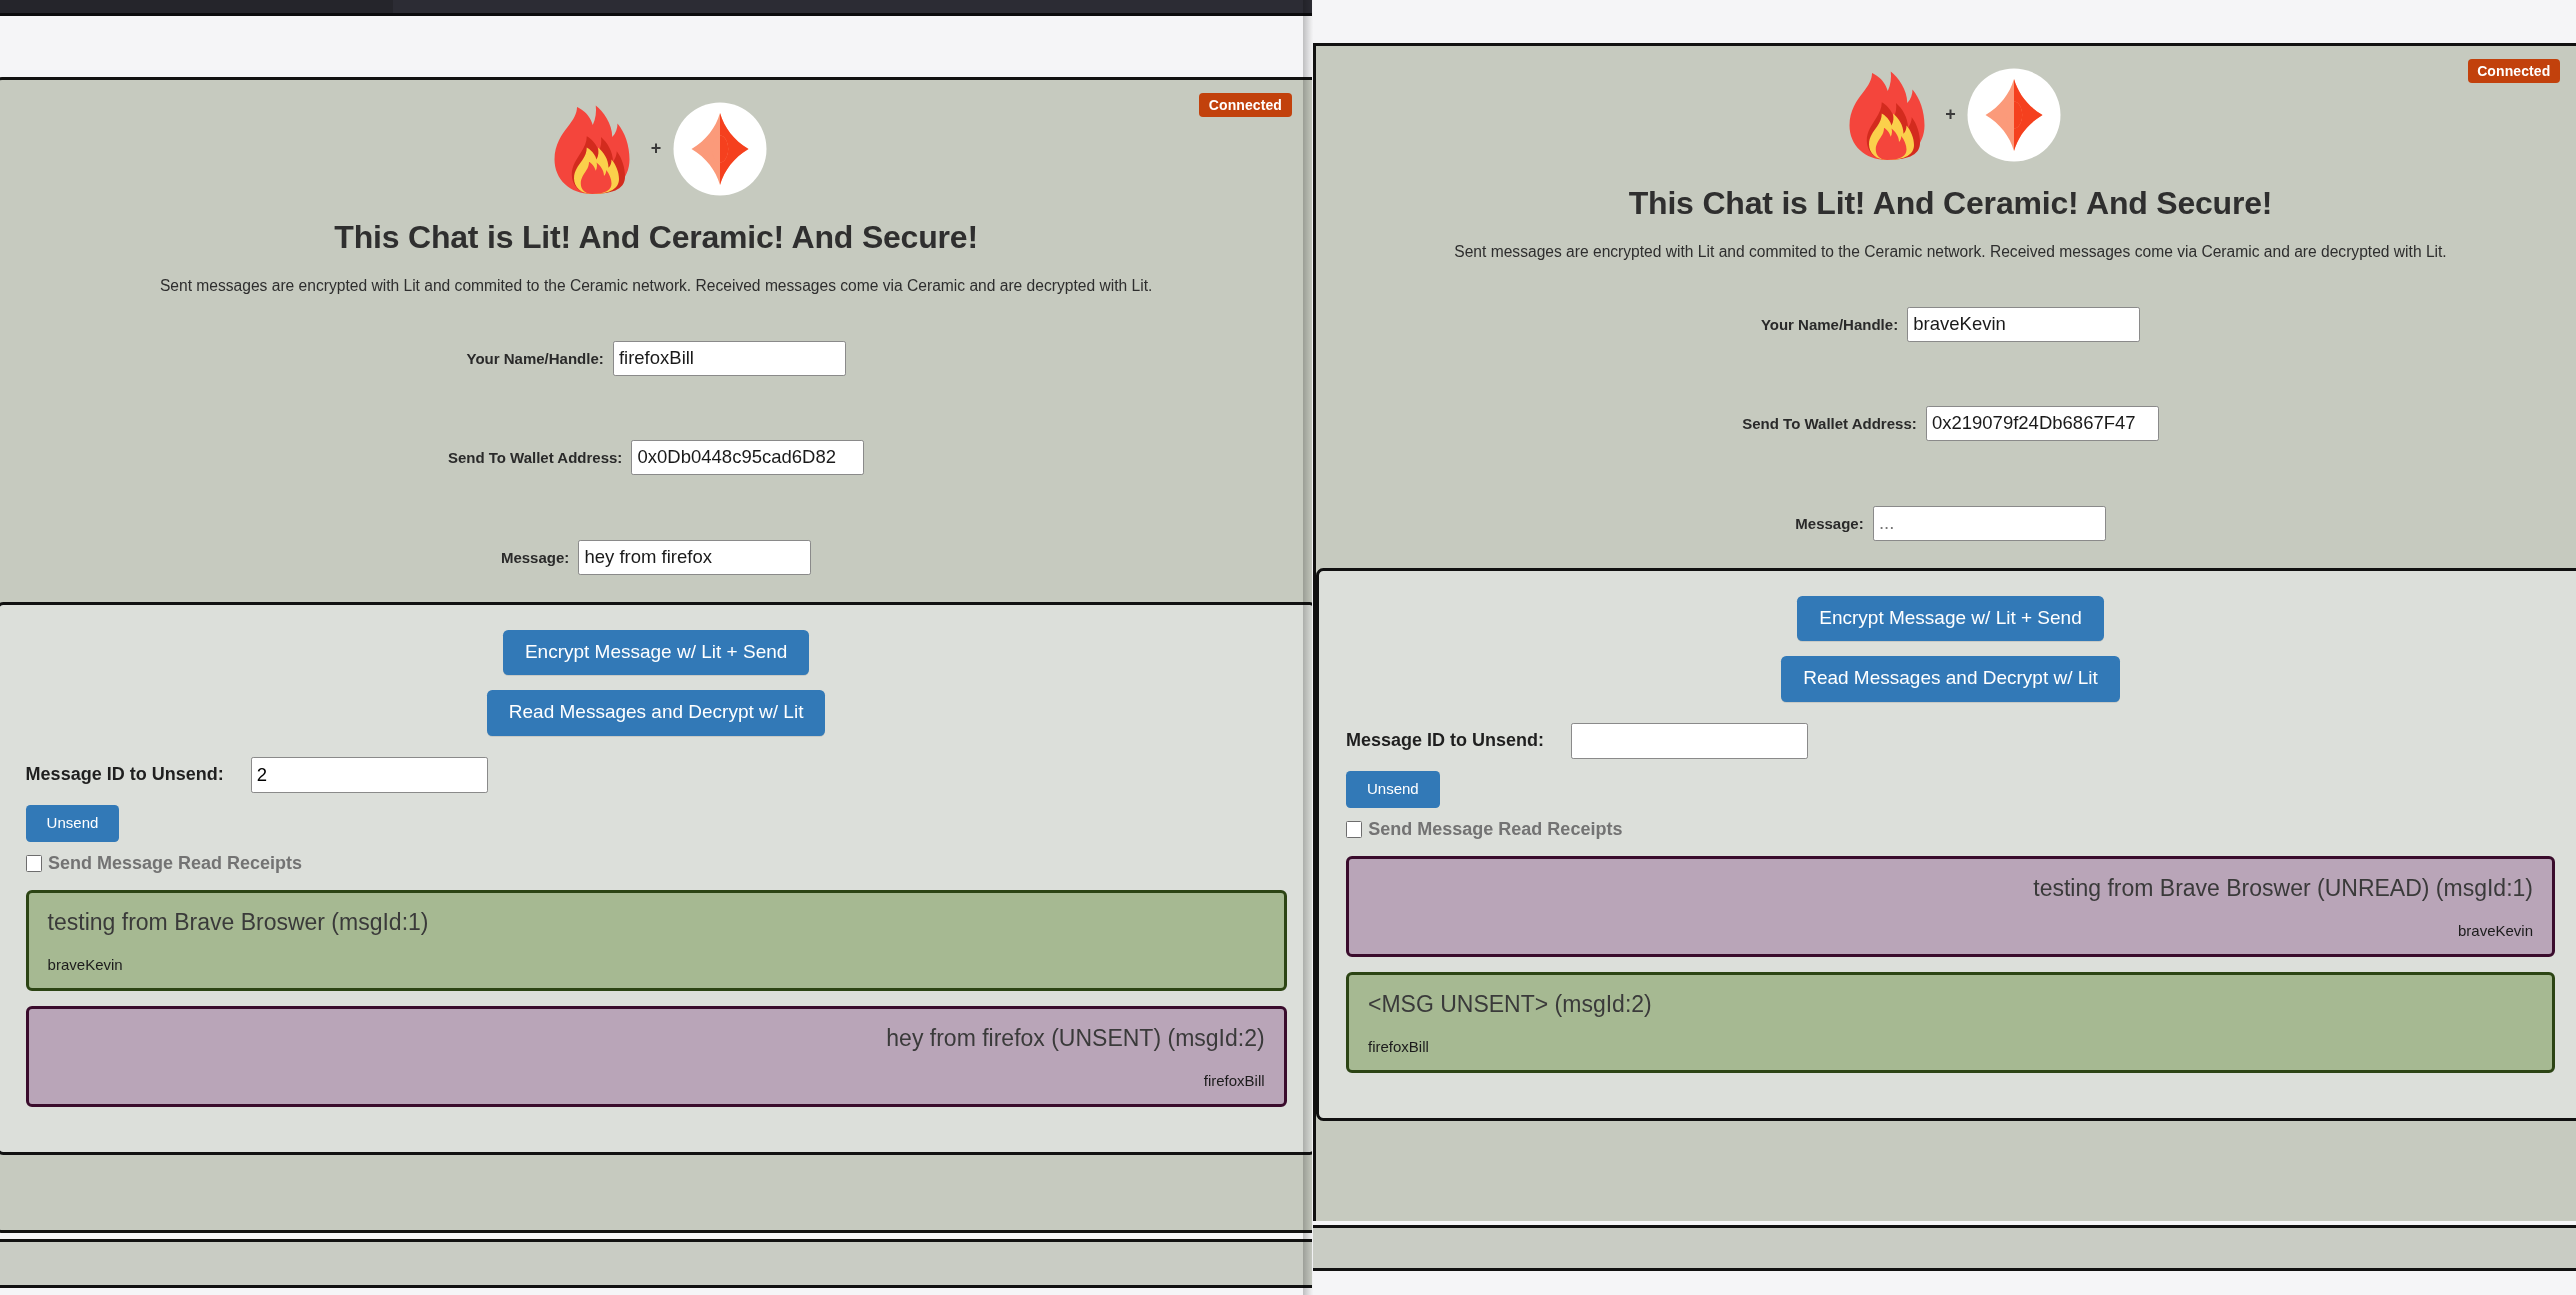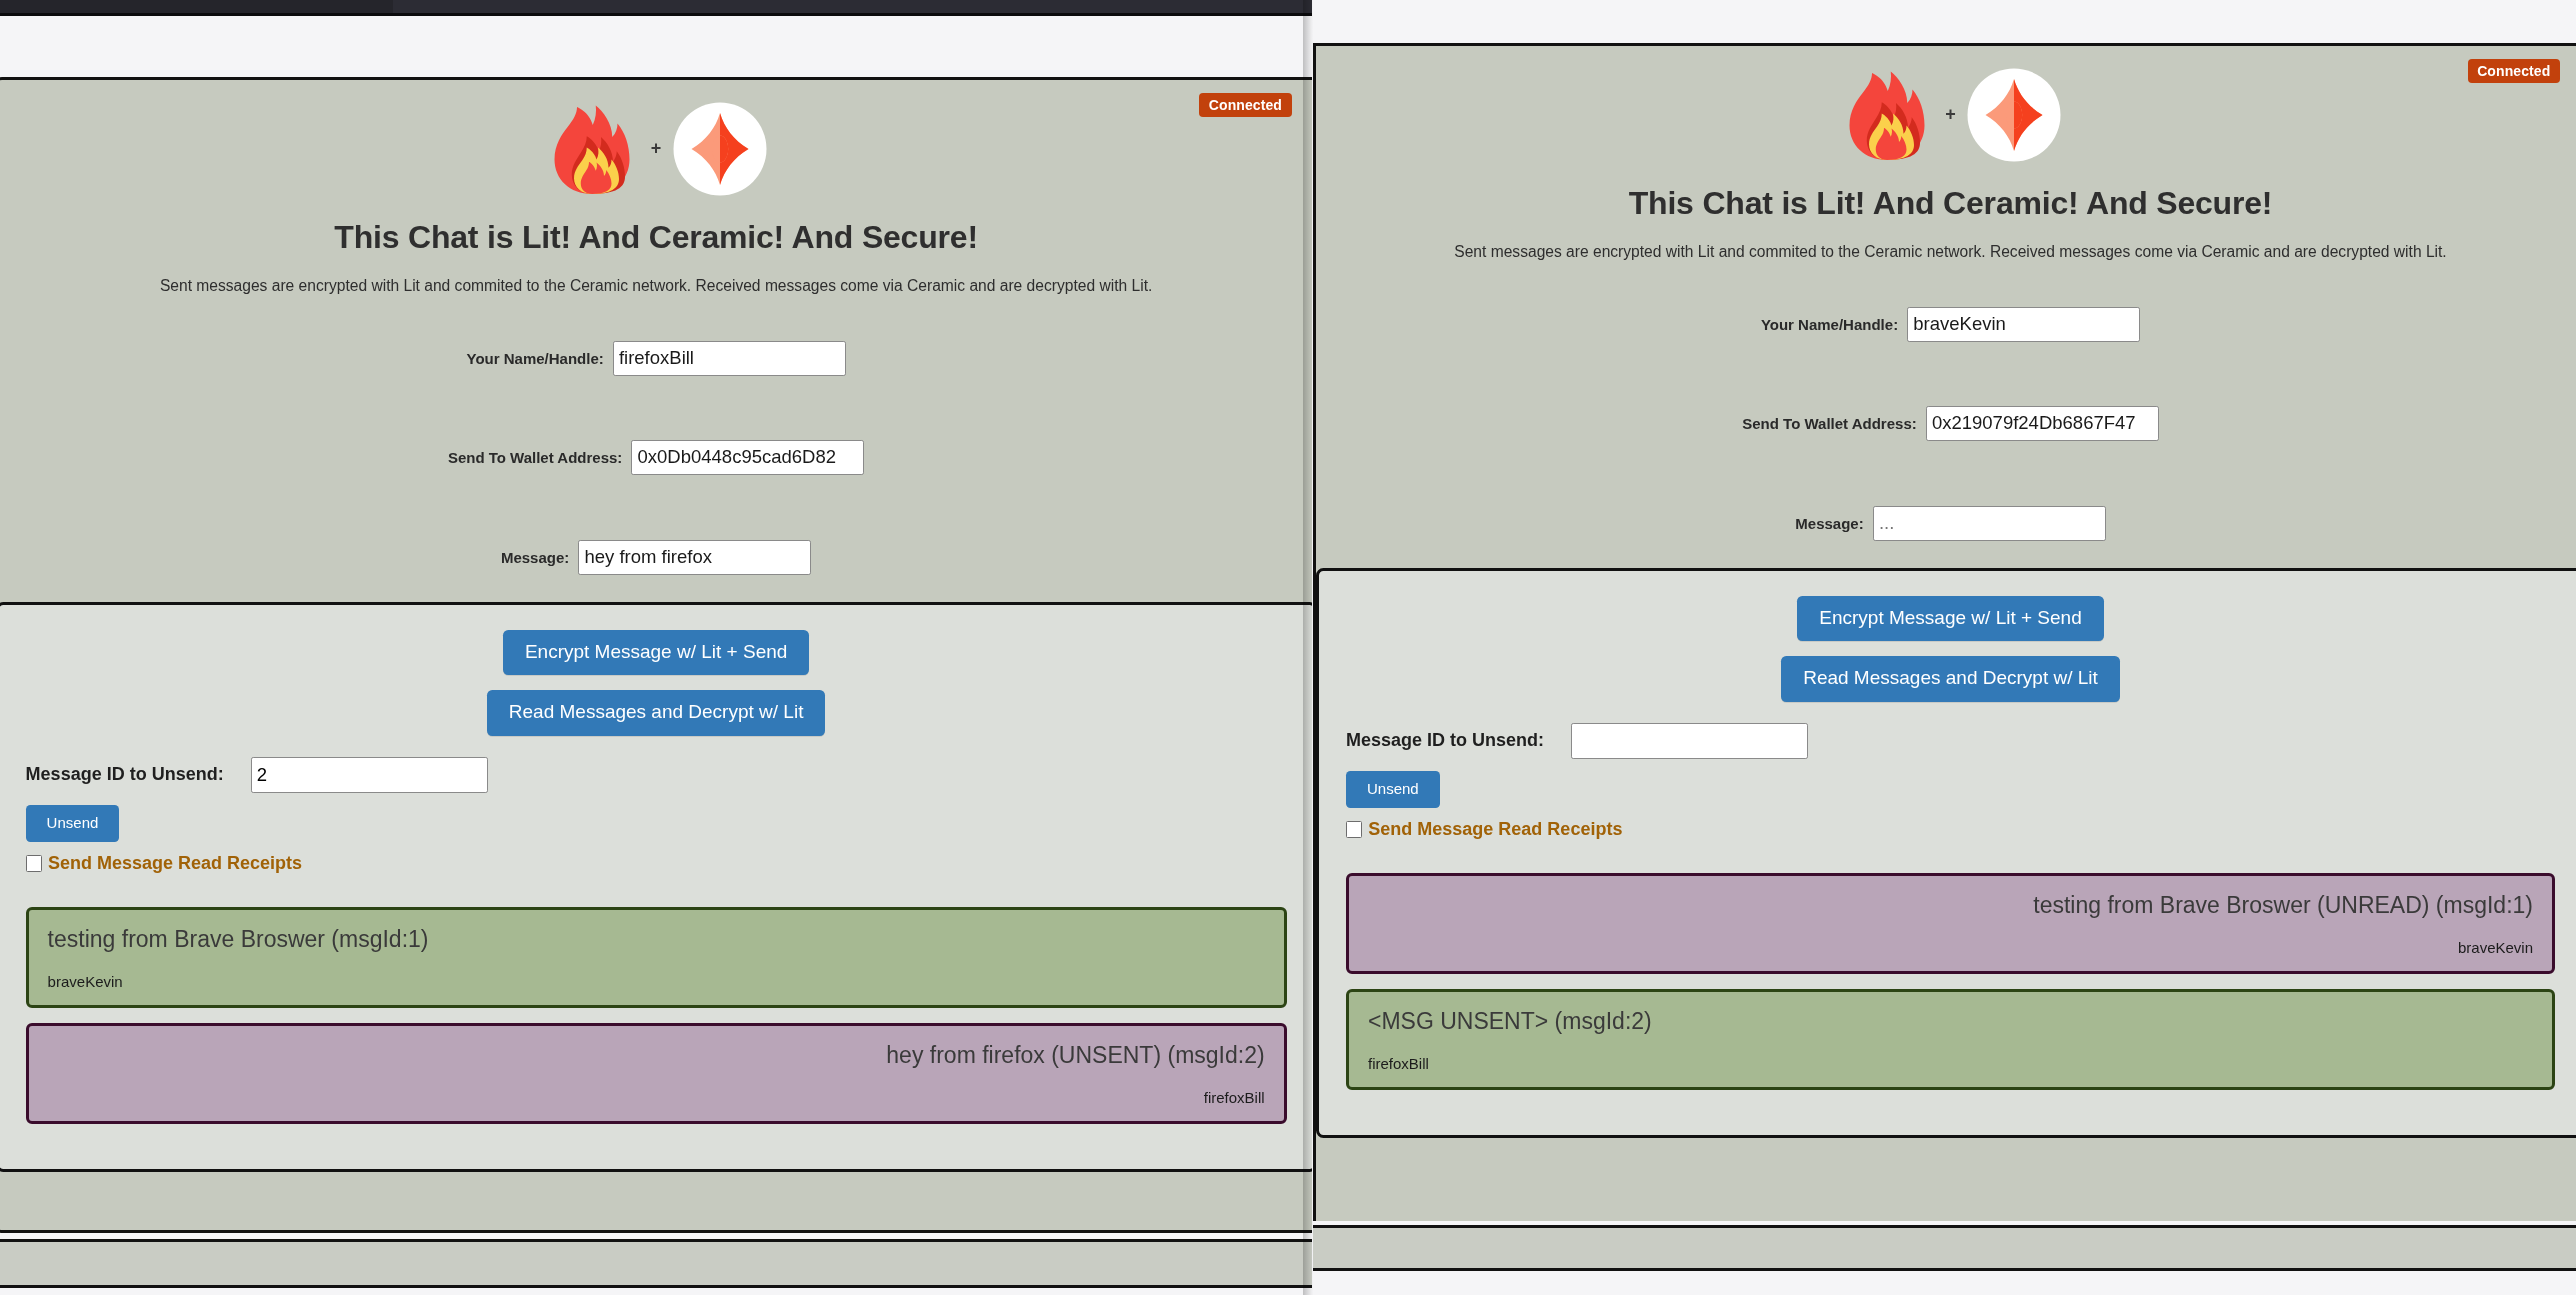--- a/index.html
+++ b/index.html
@@ -181,24 +181,24 @@
     background: #3279b7; color: #fff; border: none; border-radius: 4.4px;
     font-family: "Liberation Sans", sans-serif;
     font-size: 15px; padding: 9.6px 21px 11px 21px; cursor: pointer;
   }
   .receipts-row { display: flex; align-items: center; margin-top: 10.4px; }
   .chk {
     width: 16.3px; height: 16.3px;
     background: #fff; border: 1.5px solid #6d6d6d; border-radius: 1.5px;
     margin-right: 6px; cursor: pointer;
   }
-  .receipts-label { font-size: 18px; font-weight: bold; color: #a16207; }
-
-  
-  .messages { margin-top: 33px; }
+  .receipts-label { font-size: 18px; font-weight: bold; color: #737373; }
+
+  
+  .messages { margin-top: 16px; }
   .bubble {
     border-radius: 6px;
     padding: 16.3px 19px 15px 19px;
     margin-bottom: 15px;
     min-height: 89px;
     display: flex; flex-direction: column; justify-content: space-between;
   }
   .bubble.green { background: #a6b992; border: 3px solid #2c4414; }
   .bubble.purple { background: #b9a5b8; border: 3px solid #3a0c2c; }
   .bubble.align-left { text-align: left; }

